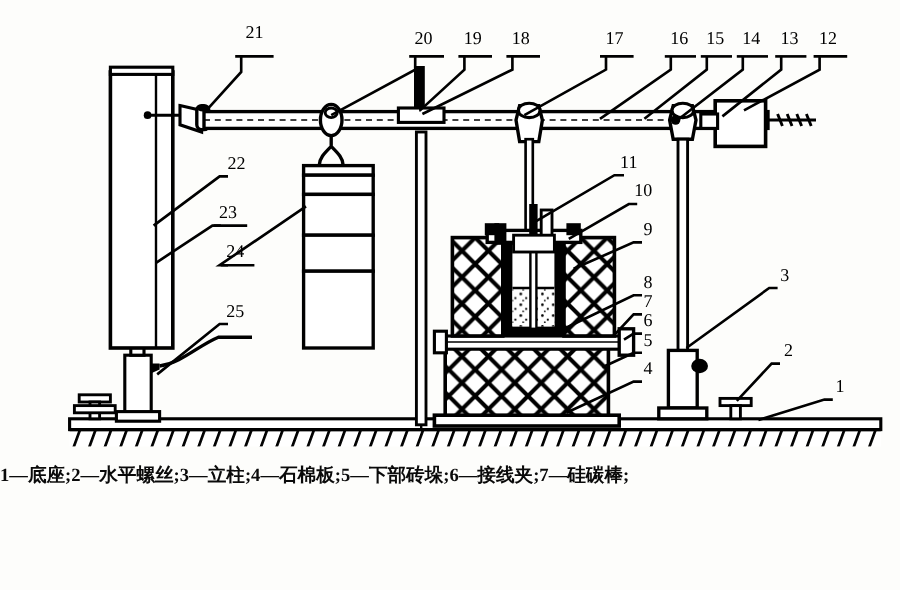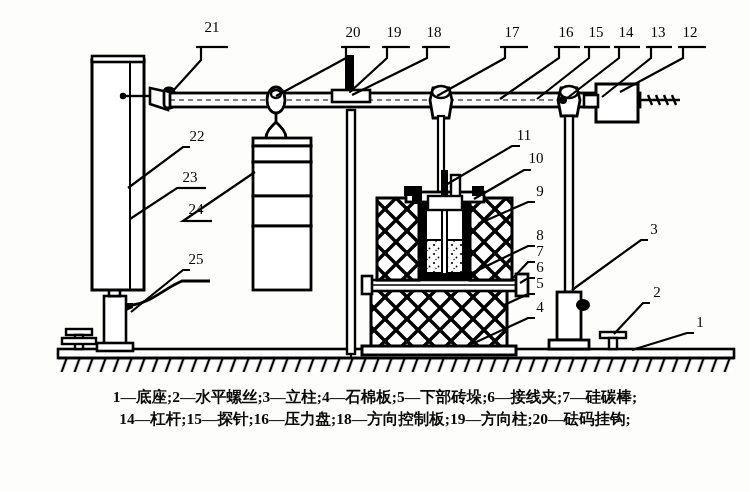--- a/index.html
+++ b/index.html
@@ -9,21 +9,21 @@
     font-family:"Liberation Serif","DejaVu Serif",serif;
     color:#111;
     overflow:hidden;
     position:relative;
   }
   #figure{
     position:absolute;left:0;top:0;width:750px;height:388px;
   }
   #legend{
     position:absolute;left:0;top:386px;width:750px;height:106px;
-    text-align:center;
+    text-align:left;
   }
   .legend-line{
     font-size:15.5px;
     line-height:22px;
     letter-spacing:0px;
     white-space:nowrap;
     font-weight:600;
     color:#0a0a0a;
   }
   svg{display:block;}
@@ -273,14 +273,13 @@
         <text x="197" y="141" class="lbl" text-anchor="middle">22</text>
         <text x="190" y="182" class="lbl" text-anchor="middle">23</text>
         <text x="196" y="214" class="lbl" text-anchor="middle">24</text>
         <text x="196" y="264" class="lbl" text-anchor="middle">25</text>
       </g>
 </svg>
 </div>
 
 <div id="legend">
   <div class="legend-line">1—底座;2—水平螺丝;3—立柱;4—石棉板;5—下部砖垛;6—接线夹;7—硅碳棒;</div>
-  <div class="legend-line">14—杠杆;15—探针;16—压力盘;18—方向控制板;19—方向柱;20—砝码挂钩;</div>
 </div>
 
 </body></html>

